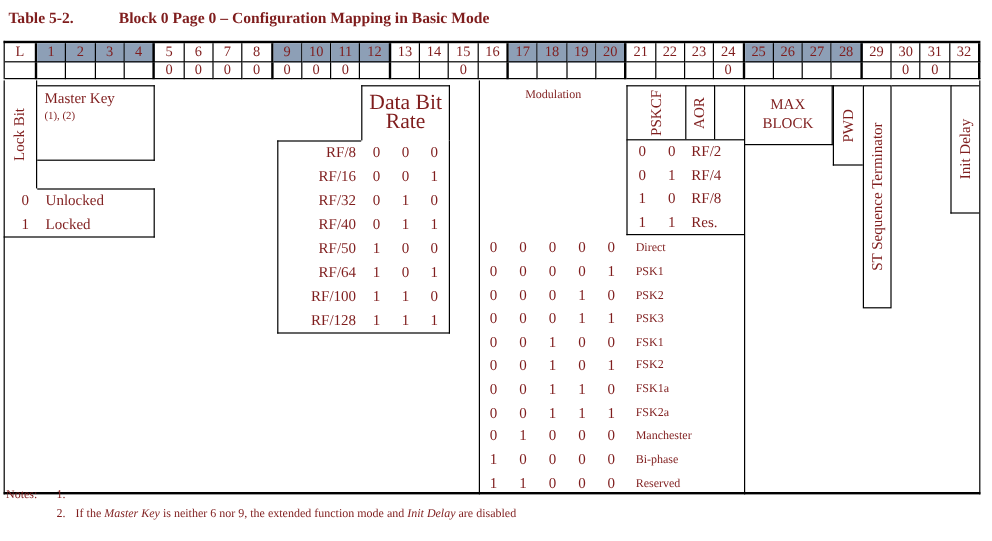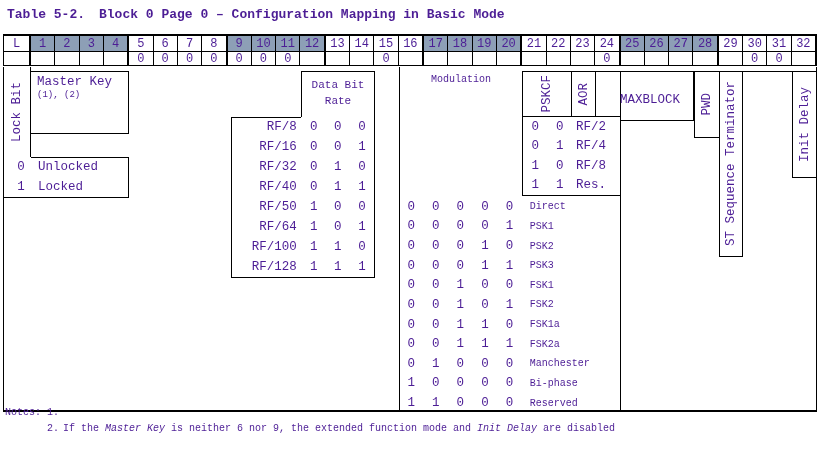--- a/index.html
+++ b/index.html
@@ -1,17 +1,17 @@
 <!DOCTYPE html>
 <html><head>
 <meta charset="utf-8">
 <style>
   html,body{margin:0;padding:0;background:#fff;}
   .page{position:relative;width:827px;height:451px;background:#fff;overflow:hidden;
-        font-family:Liberation Mono, monospace;color:#4c1d95;}
+        font-family:Liberation Serif, serif;color:#7f1d1d;}
   .abs{position:absolute;border:0 solid #000;box-sizing:border-box;}
 
   
   .title{position:absolute;left:7px;top:7px;width:800px;height:18px;font-size:13px;font-weight:bold;}
   .t-text{position:absolute;left:92px;top:0;}
 
   
   .grid{position:absolute;left:3px;top:34px;width:814px;border-top:2px solid #000;border-left:1px solid #000;box-sizing:border-box;}
   .row{display:flex;}
   .cell{flex:1 1 0;border-right:1px solid #000;border-bottom:1px solid #000;
@@ -34,21 +34,21 @@
   .mk-label{font-size:12.5px;}
   .mk-sup{font-size:9px;margin-top:1px;}
   .legend{left:3px;top:157px;width:126px;height:41px;border-right-width:1px;border-bottom-width:1px;}
   .legend-topseg{left:31px;top:157px;width:98px;height:0;border-top-width:1px;}
   .legend-row{display:flex;height:20px;align-items:center;font-size:12.5px;}
   .legend-num{width:20px;text-align:center;margin-left:8px;}
   .legend-lbl{margin-left:7px;}
 
   
   .dbr-hdr{left:301px;top:71px;width:74px;height:46px;border-top-width:1px;border-left-width:1px;border-right-width:1px;
-           display:flex;flex-direction:column;align-items:center;padding-top:5px;font-size:11px;line-height:16px;}
+           display:flex;flex-direction:column;align-items:center;padding-top:5px;font-size:18px;line-height:16px;}
   .rf-box{left:231px;top:117px;width:144px;height:161px;border-left-width:1px;border-right-width:1px;border-bottom-width:1px;
           display:flex;flex-direction:column;justify-content:center;}
   .rf-topseg{left:231px;top:117px;width:70px;height:0;border-top-width:1px;}
   .rf-row{display:flex;height:20.1px;align-items:center;font-size:12.5px;}
   .rf-lbl{width:66px;text-align:right;padding-right:5px;}
   .bit{width:24.56px;text-align:center;font-size:12.5px;}
 
   
   .mod-line-left{left:399px;top:67px;width:0;height:345px;border-left-width:1px;}
   .group-line{left:620px;top:71px;width:0;height:341px;border-left-width:1px;}
@@ -61,21 +61,21 @@
   .pskcf-box{left:522px;top:71px;width:49px;height:45px;border-top-width:1px;border-left-width:1px;}
   .aor-box{left:571px;top:71px;width:25px;height:45px;border-top-width:1px;border-left-width:1px;border-right-width:1px;}
   .seg24{left:596px;top:71px;width:24px;height:0;border-top-width:1px;}
   .pskcf-table{left:522px;top:116px;width:98px;height:80px;border-top-width:1px;border-left-width:1px;border-bottom-width:1px;
                display:flex;flex-direction:column;justify-content:center;}
   .pskcf-row{display:flex;height:20px;align-items:center;}
   .pskcf-lbl{margin-left:4px;font-size:12.5px;}
 
   
   .maxblock{left:620px;top:71px;width:74px;height:50px;border-top-width:1px;border-right-width:1px;border-bottom-width:1px;
-            display:flex;align-items:center;padding-top:7px;font-size:12.5px;line-height:16px;text-align:right;}
+            display:flex;flex-direction:column;align-items:center;padding-top:7px;font-size:12.5px;line-height:16px;text-align:right;}
   .pwd{left:694px;top:71px;width:25px;height:67px;border-top-width:1px;border-left-width:1px;border-bottom-width:1px;}
   .st{left:719px;top:71px;width:24px;height:186px;border-width:1px;}
   .seg3031{left:743px;top:71px;width:49px;height:0;border-top-width:1px;}
   .initdelay{left:792px;top:71px;width:24px;height:107px;border-top-width:1px;border-left-width:1px;border-bottom-width:1px;}
 
   
   .notes{position:absolute;left:5px;top:405px;font-size:10px;}
   .note-row{display:flex;line-height:16px;}
   .note-label{width:42px;}
   .note-num{width:16px;}

